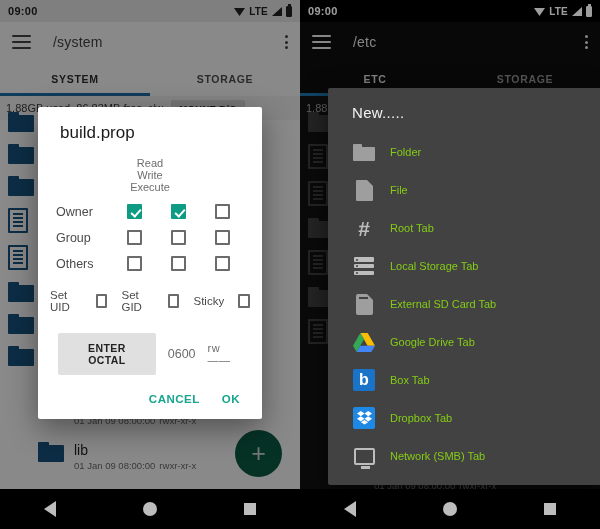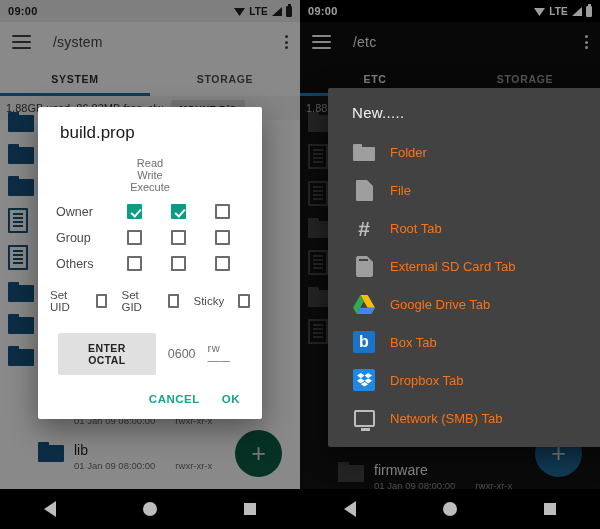--- a/index.html
+++ b/index.html
@@ -80,21 +80,21 @@
   .right .file-ico { border-color:#3b3b3b; }
   .file-ico::after {
     content:""; position:absolute; top:3px; left:3px; right:3px; height:1.5px;
     background:#16537e; box-shadow:0 4px 0 #16537e, 0 8px 0 #16537e, 0 12px 0 #16537e;
   }
   .right .file-ico::after { background:#3b3b3b; box-shadow:0 4px 0 #3b3b3b, 0 8px 0 #3b3b3b, 0 12px 0 #3b3b3b; }
   .f-meta { display:flex; flex-direction:column; gap:2px; min-width:0; }
   .f-name { font-size:14px; }
   .left .f-name { color:#1f1f1f; }
   .right .f-name { color:#d9d9d9; }
-  .f-sub { font-size:9.5px; display:flex; gap:20px; }
+  .f-sub { font-size:9.5px; display:flex; gap:4px; }
   .left .f-sub { color:#6a6a6a; }
   .right .f-sub { color:#7d7d7d; }
 
   .fab {
     position:absolute; right:18px; bottom:52px;
     width:47px; height:47px; border-radius:50%;
     display:flex; align-items:center; justify-content:center;
     color:#cfd8d4; font-size:25px; font-weight:300; line-height:1;
     z-index:35;
   }
@@ -160,21 +160,21 @@
   .right .scrim { position:absolute; inset:0; background:rgba(0,0,0,0.38); z-index:40; }
   .menu {
     position:absolute; z-index:50;
     left:28px; top:88px; right:0; width:272px;
     background:#424242; border-radius:2px 0 0 2px;
     box-shadow:0 8px 26px rgba(0,0,0,.55);
     padding:12px 0 10px 0;
   }
   .menu-title { font-size:15px; color:#f2f2f2; padding:4px 0 12px 24px; letter-spacing:.3px; }
   .menu-item { display:flex; align-items:center; gap:14px; padding:7px 0 7px 24px; }
-  .menu-item .mlabel { font-size:13px; color:#f97316; }
+  .menu-item .mlabel { font-size:11px; color:#84cc16; }
   .mi-icon { width:24px; height:24px; flex:0 0 24px; display:flex; align-items:center; justify-content:center; }
 
   .mi-folder { width:22px; height:17px; position:relative; }
   .mi-folder .lip { position:absolute; top:0; left:0; width:9px; height:4px; background:#9e9e9e; border-radius:1px 1px 0 0; }
   .mi-folder .bd { position:absolute; top:3px; left:0; width:22px; height:14px; background:#9e9e9e; border-radius:1px; }
   .mi-file { width:17px; height:21px; background:#9e9e9e; position:relative; border-radius:1px; }
   .mi-file::after { content:""; position:absolute; top:0; right:0; border-width:0 6px 6px 0; border-style:solid; border-color:transparent #424242 transparent transparent; }
   .mi-hash { font-size:21px; font-weight:bold; color:#bdbdbd; line-height:1; }
   .mi-stack { width:20px; height:18px; display:flex; flex-direction:column; justify-content:space-between; }
   .mi-stack i { display:block; height:4.5px; background:#bdbdbd; border-radius:1px; position:relative; }
@@ -475,20 +475,30 @@
       <span class="mlabel">File</span>
     </div>
     <div class="menu-item">
       <span class="mi-icon">
           <span class="mi-hash">#</span>
         </span>
       <span class="mlabel">Root Tab</span>
     </div>
     <div class="menu-item">
       <span class="mi-icon">
+          <span class="mi-stack">
+            <i></i>
+            <i></i>
+            <i></i>
+          </span>
+        </span>
+      <span class="mlabel">Local Storage Tab</span>
+    </div>
+    <div class="menu-item">
+      <span class="mi-icon">
           <span class="mi-sd"></span>
         </span>
       <span class="mlabel">External SD Card Tab</span>
     </div>
     <div class="menu-item">
       <span class="mi-icon">
         <svg class="mi-drive" viewBox="0 0 22 19">
           <polygon points="7.3,0 14.7,0 22,12.8 14.6,12.8" fill="#fbbc04"></polygon>
           <polygon points="7.3,0 0,12.8 3.7,19 11,6.3" fill="#34a853"></polygon>
           <polygon points="3.7,19 18.3,19 22,12.8 7.3,12.8" fill="#4285f4"></polygon>

